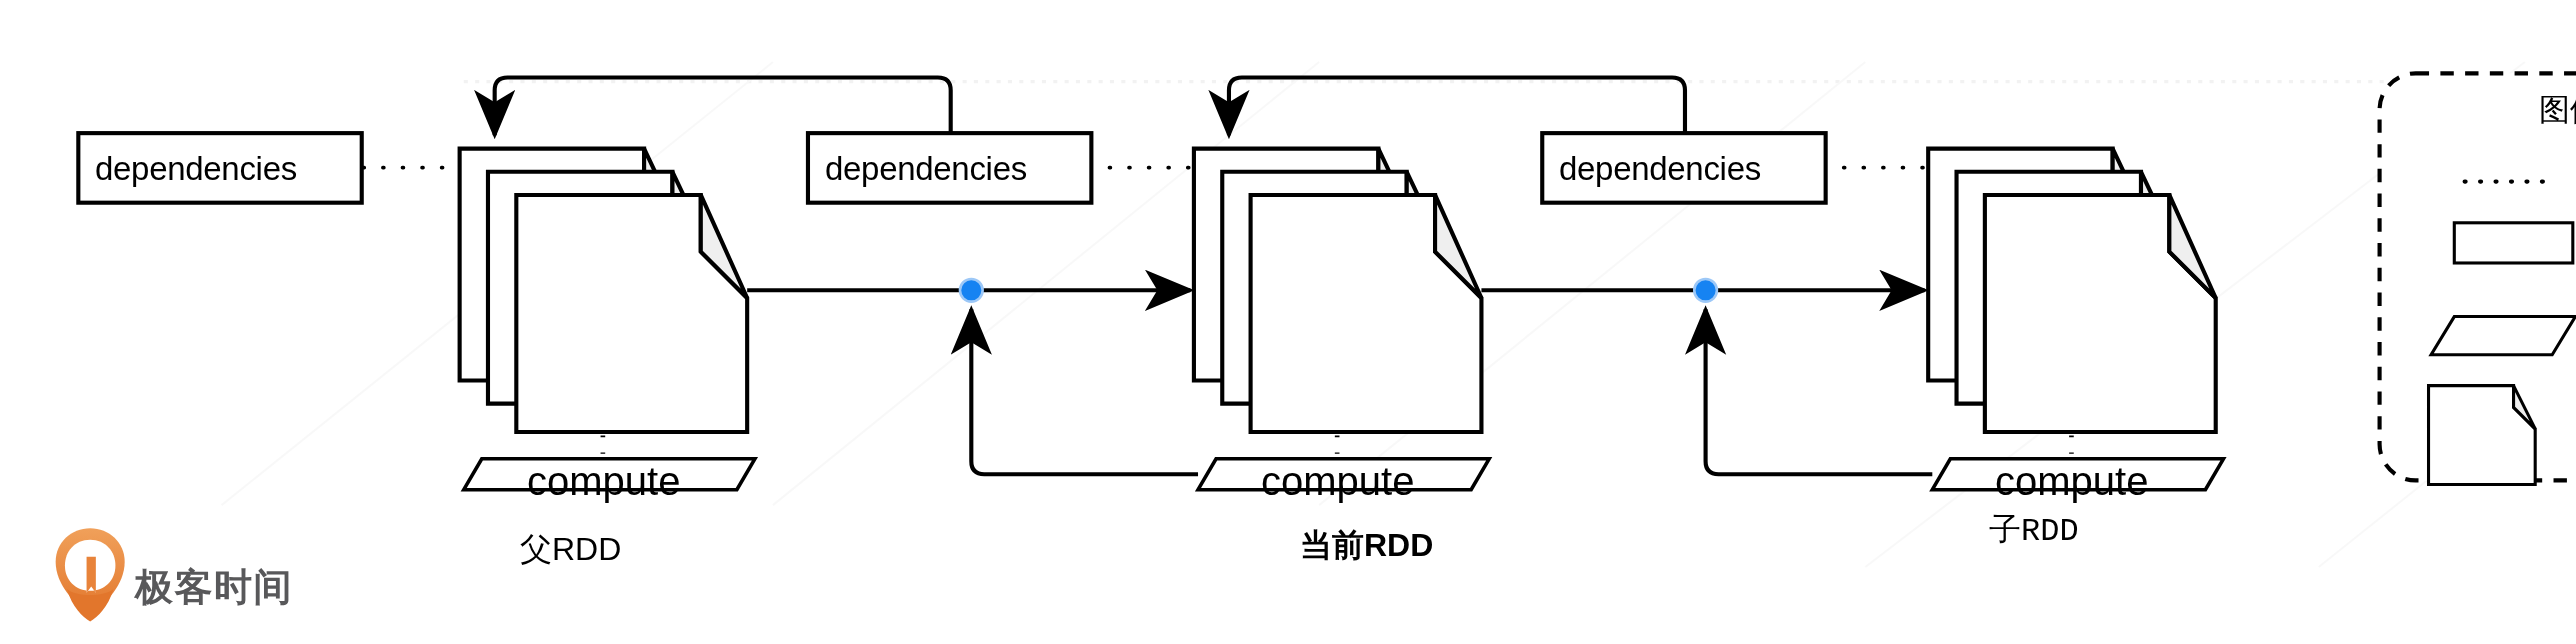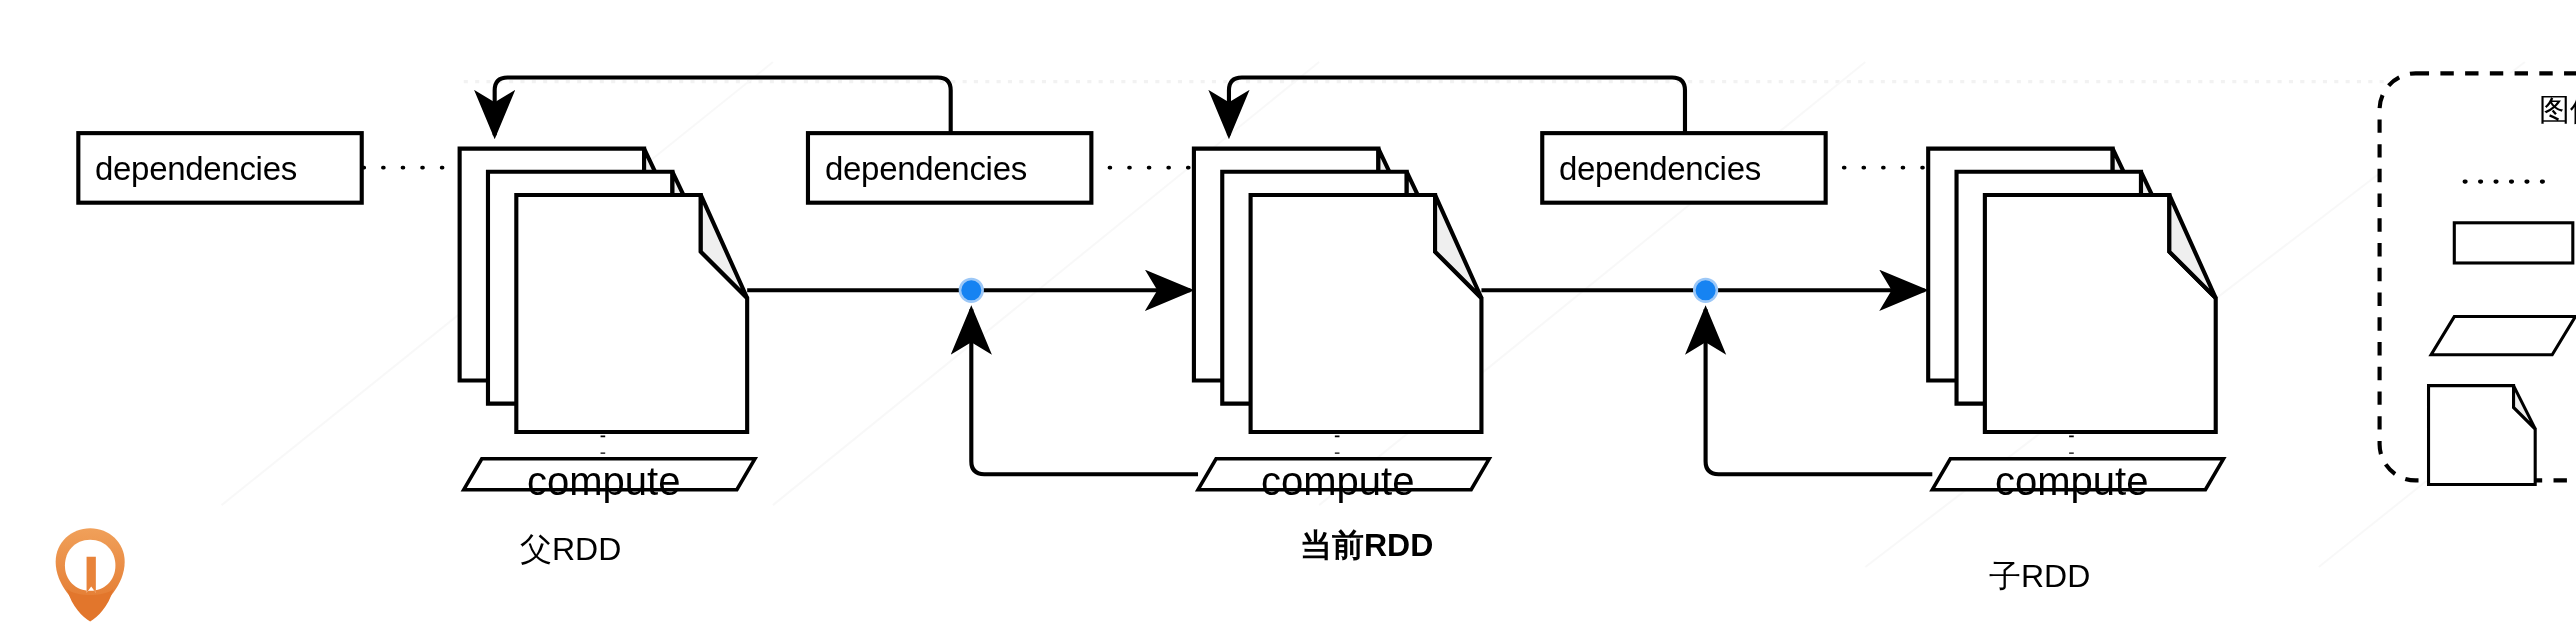--- a/index.html
+++ b/index.html
@@ -175,19 +175,20 @@
   <div class="txt dep-label" style="left:95px;  top:150px;">dependencies</div>
   <div class="txt dep-label" style="left:825px; top:150px;">dependencies</div>
   <div class="txt dep-label" style="left:1559px; top:150px;">dependencies</div>
 
   <div class="txt compute-label" style="left:527px; top:459px;">compute</div>
   <div class="txt compute-label" style="left:1261px; top:459px;">compute</div>
   <div class="txt compute-label" style="left:1995px; top:459px;">compute</div>
 
   <div class="txt rdd-label" style="left:520px; top:528px;">父RDD</div>
   <div class="txt rdd-label" style="left:1300px; top:524px;font-weight:bold;">当前RDD</div>
-  <div class="txt rdd-label" style="left:1989px; top:555px;">子RDD</div>
+  <div class="txt rdd-label" style="left:1989px; top:508px;font-family:Liberation Mono, monospace;">子RDD</div>
 
   <div class="txt legend-title" style="left:2539px; top:89px;">图例</div>
 
+  <div class="txt brand-text" style="left:135px; top:562px;">极客时间</div>
 
 </div>
 
 
 </body></html>

